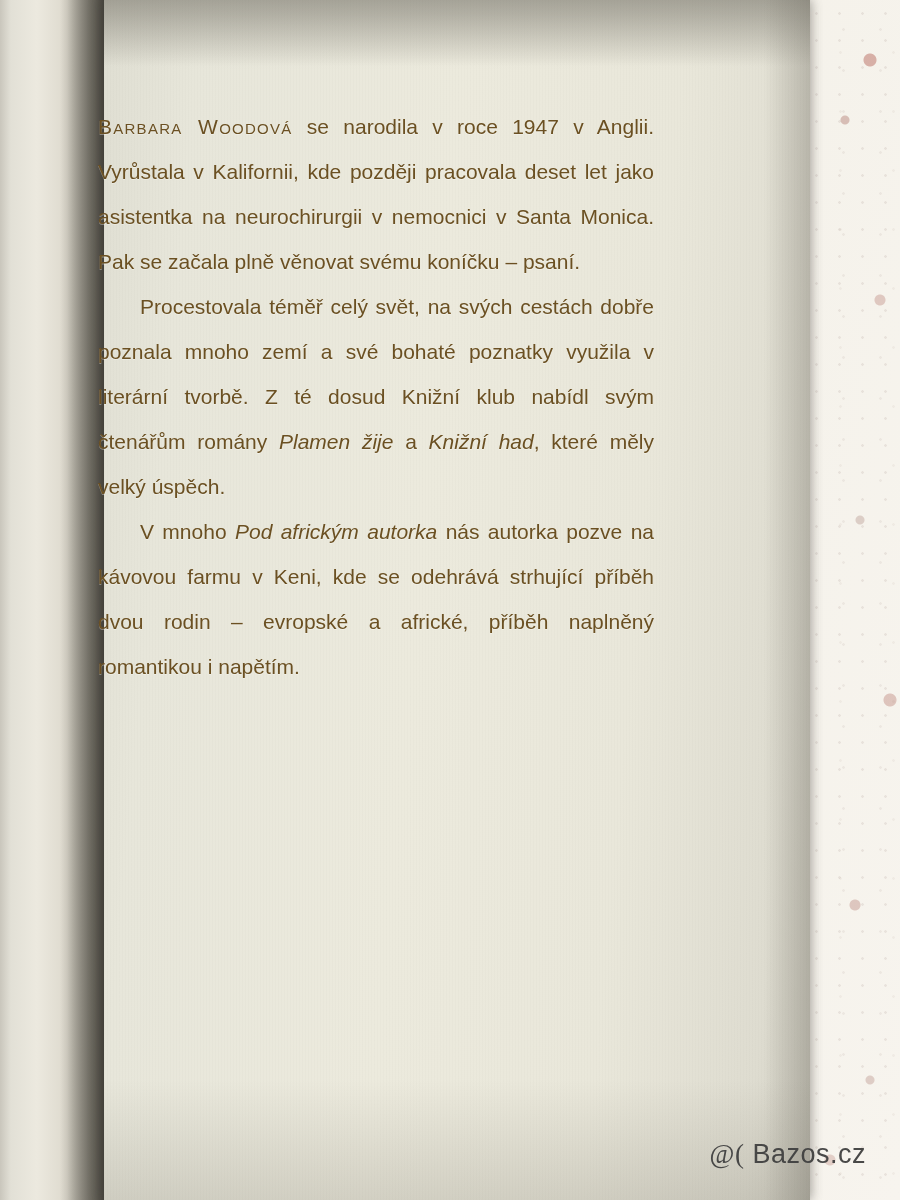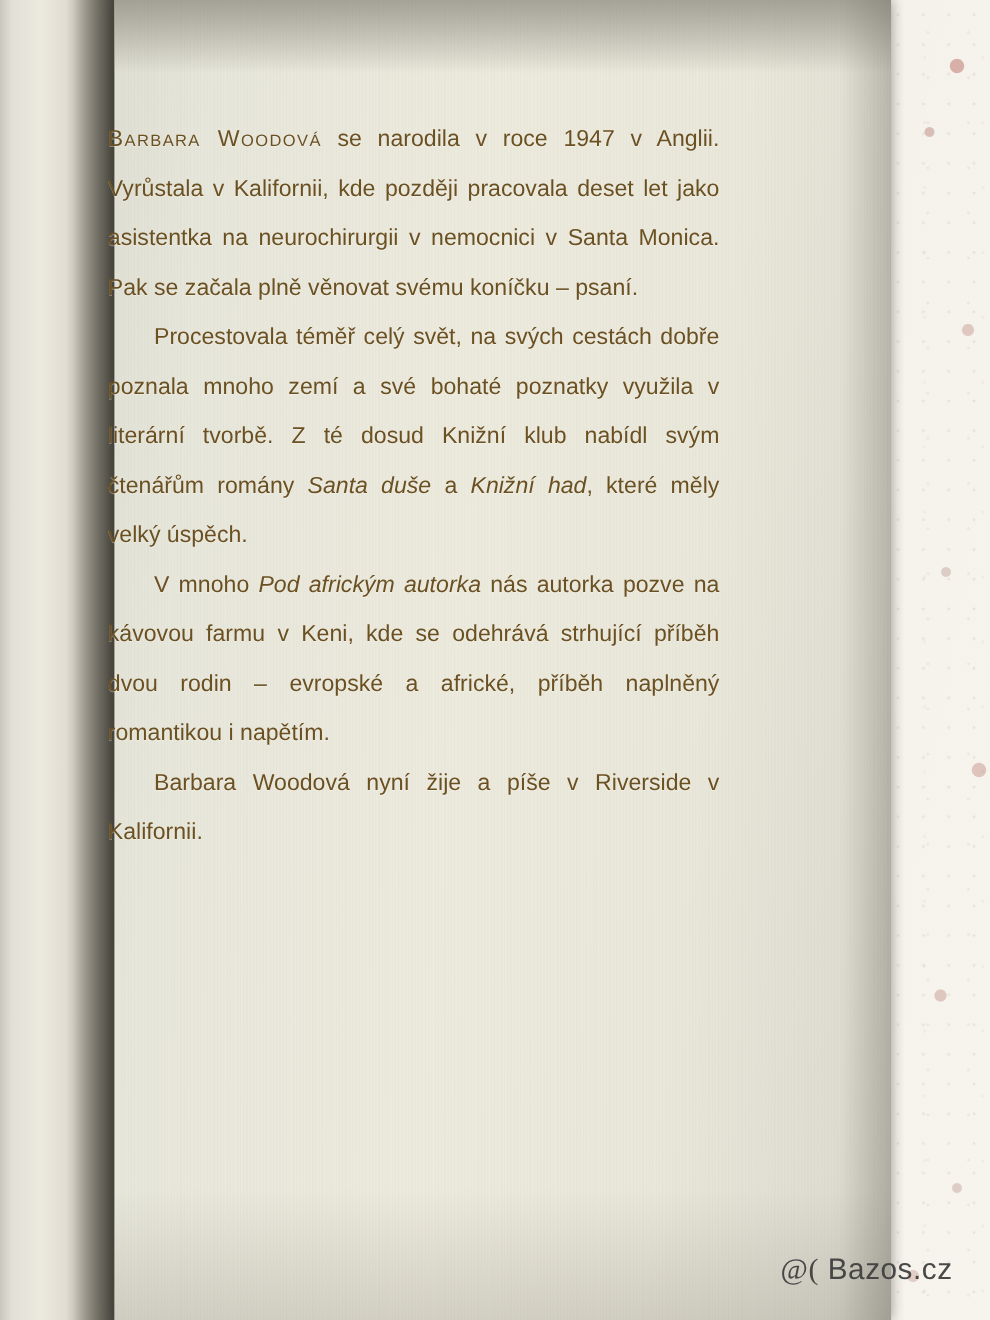--- a/index.html
+++ b/index.html
@@ -168,20 +168,19 @@
 
   <div class="page">
     <div class="page-texture"></div>
     <div class="page-top-shadow"></div>
     <div class="page-right-shadow"></div>
     <div class="page-bottom-shadow"></div>
   </div>
 
   <div class="text-block">
     <p><span class="smallcaps">Barbara Woodová</span><span> se narodila v roce 1947 v Anglii. Vyrůstala v Kalifornii, kde později pracovala deset let jako asistentka na neurochirurgii v nemocnici v Santa Monica. Pak se začala plně věnovat svému koníčku – psaní.</span></p>
-    <p><span>Procestovala téměř celý svět, na svých cestách dobře poznala mnoho zemí a své bohaté poznatky využila v literární tvorbě. Z té dosud Knižní klub nabídl svým čtenářům romány </span><span class="it">Santa duše</span><span> a </span><span class="it">Knižní had</span><span>, které měly velký úspěch.</span></p>
+    <p><span>Procestovala téměř celý svět, na svých cestách dobře poznala mnoho zemí a své bohaté poznatky využila v literární tvorbě. Z té dosud Knižní klub nabídl svým čtenářům romány </span><span class="it">Plamen žije</span><span> a </span><span class="it">Knižní had</span><span>, které měly velký úspěch.</span></p>
     <p><span>V mnoho </span><span class="it">Pod africkým autorka</span><span> nás autorka pozve na kávovou farmu v Keni, kde se odehrává strhující příběh dvou rodin – evropské a africké, příběh naplněný romantikou i napětím.</span></p>
-    <p>Barbara Woodová nyní žije a píše v Riverside v Kalifornii.</p>
   </div>
 
   <div class="watermark"><span class="wm-at">@(</span><span> Bazos.cz</span></div>
 
 </div>
 
 </body></html>

